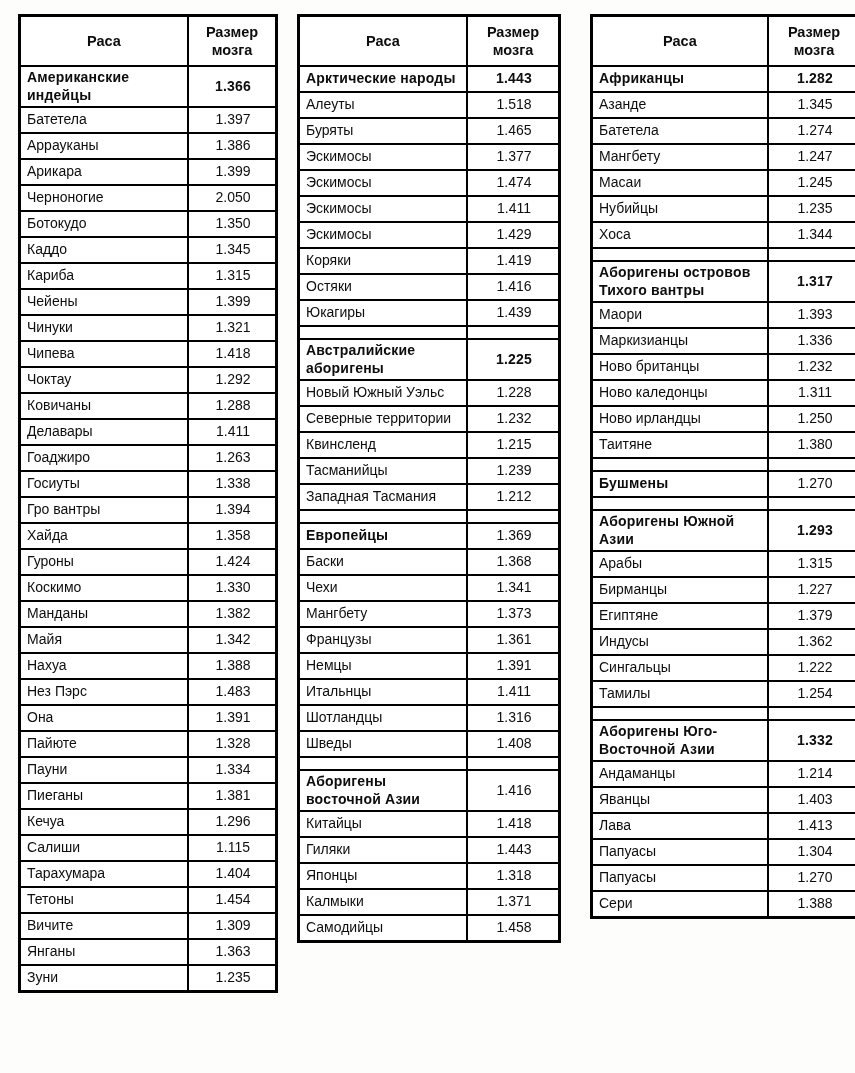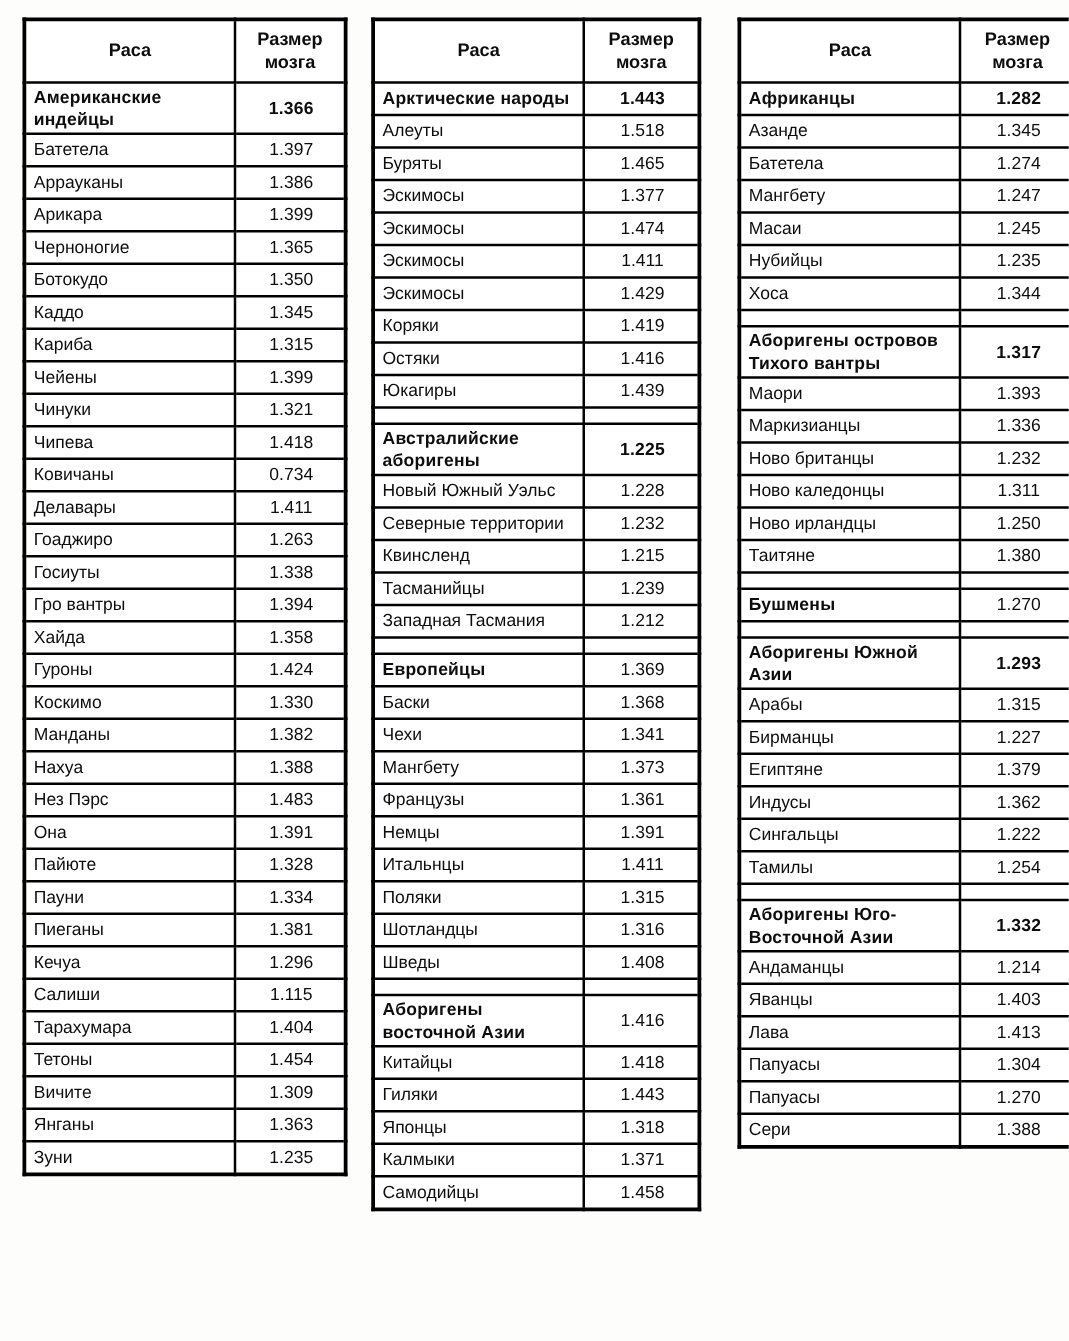--- a/index.html
+++ b/index.html
@@ -88,21 +88,21 @@
           <tr>
             <td class="col-race">Аррауканы</td>
             <td class="col-size">1.386</td>
           </tr>
           <tr>
             <td class="col-race">Арикара</td>
             <td class="col-size">1.399</td>
           </tr>
           <tr>
             <td class="col-race">Черноногие</td>
-            <td class="col-size">1.365</td>
+            <td class="col-size">2.050</td>
           </tr>
           <tr>
             <td class="col-race">Ботокудо</td>
             <td class="col-size">1.350</td>
           </tr>
           <tr>
             <td class="col-race">Каддо</td>
             <td class="col-size">1.345</td>
           </tr>
           <tr>
@@ -115,22 +115,26 @@
           </tr>
           <tr>
             <td class="col-race">Чинуки</td>
             <td class="col-size">1.321</td>
           </tr>
           <tr>
             <td class="col-race">Чипева</td>
             <td class="col-size">1.418</td>
           </tr>
           <tr>
+            <td class="col-race">Чоктау</td>
+            <td class="col-size">1.292</td>
+          </tr>
+          <tr>
             <td class="col-race">Ковичаны</td>
-            <td class="col-size">0.734</td>
+            <td class="col-size">1.288</td>
           </tr>
           <tr>
             <td class="col-race">Делавары</td>
             <td class="col-size">1.411</td>
           </tr>
           <tr>
             <td class="col-race">Гоаджиро</td>
             <td class="col-size">1.263</td>
           </tr>
           <tr>
@@ -149,20 +153,24 @@
             <td class="col-race">Гуроны</td>
             <td class="col-size">1.424</td>
           </tr>
           <tr>
             <td class="col-race">Коскимо</td>
             <td class="col-size">1.330</td>
           </tr>
           <tr>
             <td class="col-race">Манданы</td>
             <td class="col-size">1.382</td>
+          </tr>
+          <tr>
+            <td class="col-race">Майя</td>
+            <td class="col-size">1.342</td>
           </tr>
           <tr>
             <td class="col-race">Нахуа</td>
             <td class="col-size">1.388</td>
           </tr>
           <tr>
             <td class="col-race">Нез Пэрс</td>
             <td class="col-size">1.483</td>
           </tr>
           <tr>
@@ -311,24 +319,20 @@
             <td class="col-race">Французы</td>
             <td class="col-size">1.361</td>
           </tr>
           <tr>
             <td class="col-race">Немцы</td>
             <td class="col-size">1.391</td>
           </tr>
           <tr>
             <td class="col-race">Итальнцы</td>
             <td class="col-size">1.411</td>
-          </tr>
-          <tr>
-            <td class="col-race">Поляки</td>
-            <td class="col-size">1.315</td>
           </tr>
           <tr>
             <td class="col-race">Шотландцы</td>
             <td class="col-size">1.316</td>
           </tr>
           <tr>
             <td class="col-race">Шведы</td>
             <td class="col-size">1.408</td>
           </tr>
           <tr class="spacer">

